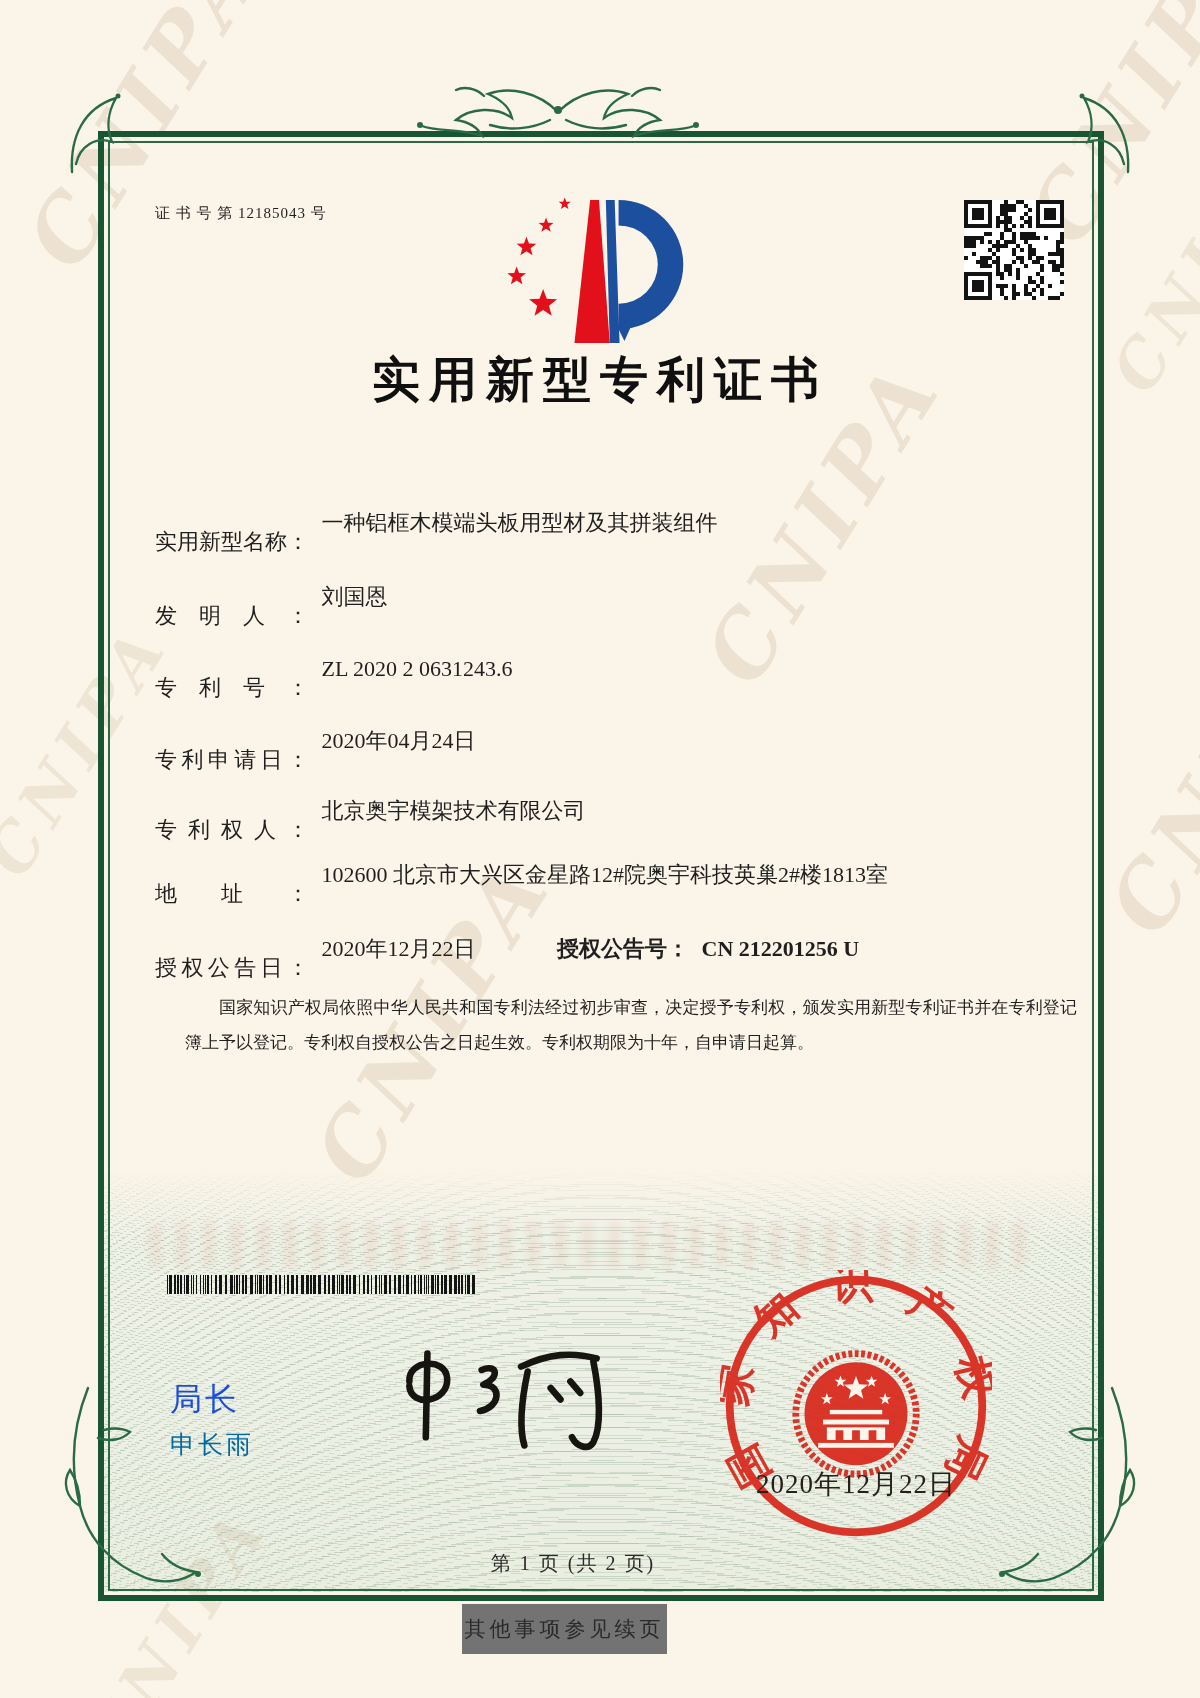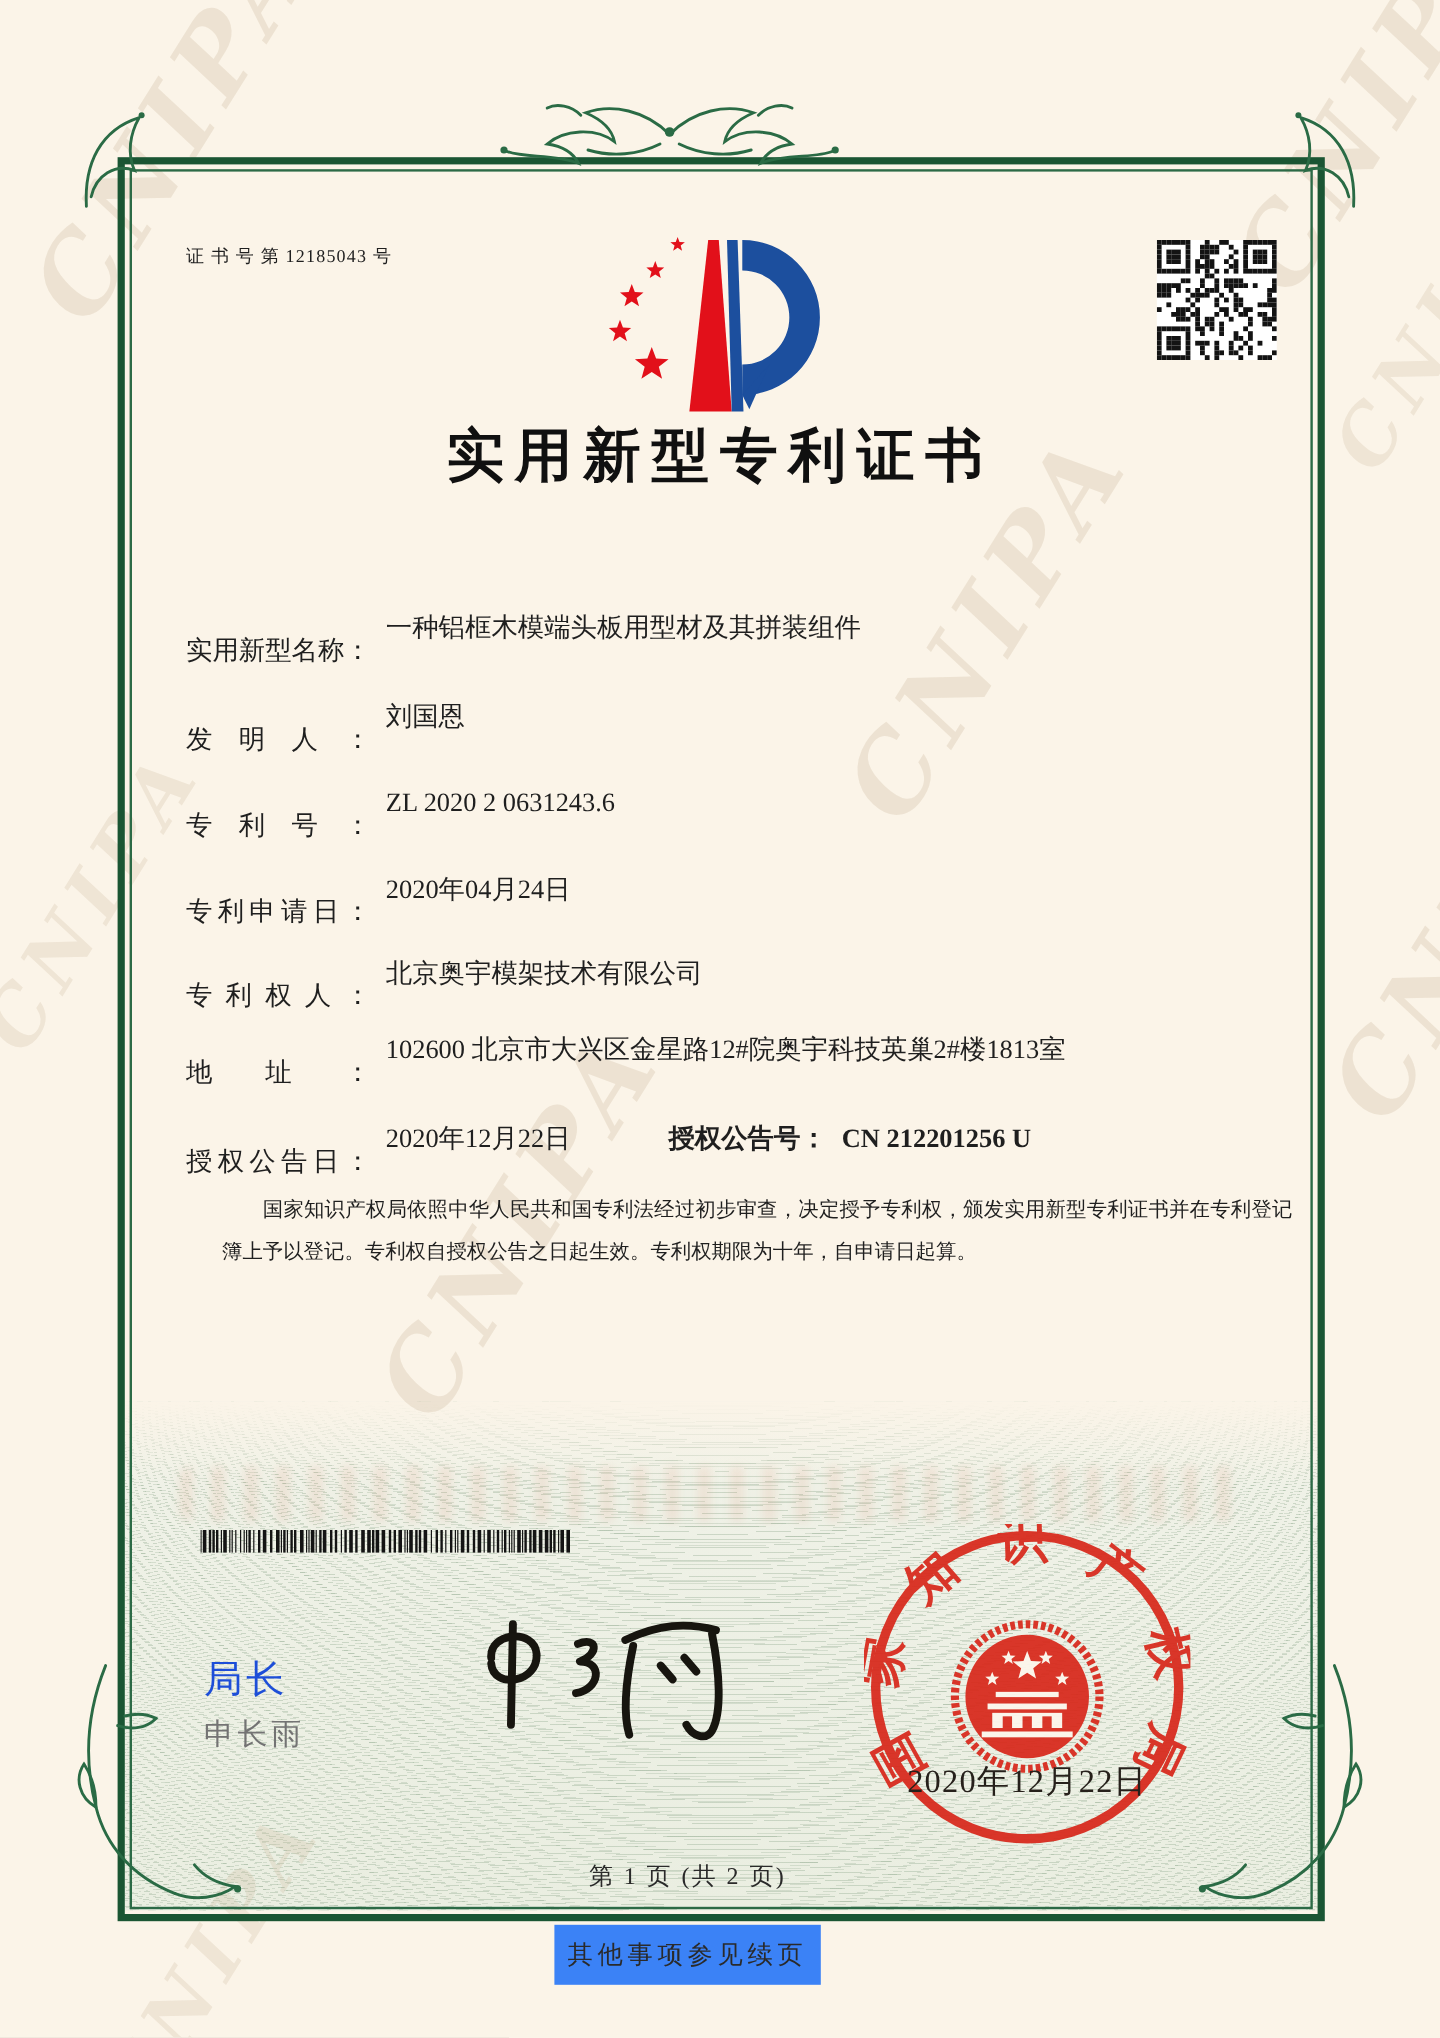--- a/index.html
+++ b/index.html
@@ -66,32 +66,32 @@
   .pair2{margin-left:76px;font-weight:bold;}
   
   .body-text{
     position:absolute;z-index:3;left:141px;top:990px;width:892px;
     font-size:17px;line-height:35px;text-align:justify;margin-left:44px;
   }
   .body-text p{margin:0;text-indent:2em;}
   
   .barcode{position:absolute;z-index:3;left:167px;top:1275px;}
   .sig-title{position:absolute;z-index:3;left:170px;top:1378px;font-size:32px;letter-spacing:3px;color:#1d4ed8;}
-  .sig-name{position:absolute;z-index:3;left:170px;top:1428px;font-size:25px;letter-spacing:3px;color:#737373;}
+  .sig-name{position:absolute;z-index:3;left:170px;top:1428px;font-size:25px;letter-spacing:3px;color:#0369a1;}
   .signature{position:absolute;z-index:5;left:348px;top:1342px;}
   .signature path{stroke:#17150f;stroke-width:8;fill:none;stroke-linecap:round;stroke-linejoin:round;}
   .seal{position:absolute;z-index:5;left:720px;top:1270px;opacity:.93;}
   .seal-date{
     position:absolute;z-index:6;left:720px;top:1466px;width:272px;text-align:center;
     font-size:27px;color:#26201b;letter-spacing:1px;
   }
   .footer-page{position:absolute;z-index:3;left:0;top:1550px;width:1146px;text-align:center;font-size:20px;letter-spacing:2px;color:#2a2a2a;font-family:Liberation Serif, serif;}
   .cont-note{
-    position:absolute;z-index:3;left:462px;top:1604px;width:222px;height:50px;line-height:50px;
-    background:#3b82f6;text-align:center;font-size:21px;letter-spacing:4px;color:#2a2a2a;
+    position:absolute;z-index:3;left:462px;top:1604px;width:205px;height:50px;line-height:50px;
+    background:#737373;text-align:center;font-size:21px;letter-spacing:4px;color:#2a2a2a;
   }
 </style>
 </head>
 <body>
 
 <div class="page">
 
   <span class="wm" style="left:-36px;top:54px;">CNIPA</span>
   <span class="wm" style="left:966px;top:30px;">CNIPA</span>
   <span class="wm small" style="left:1062px;top:228px;">CNIPA</span>

